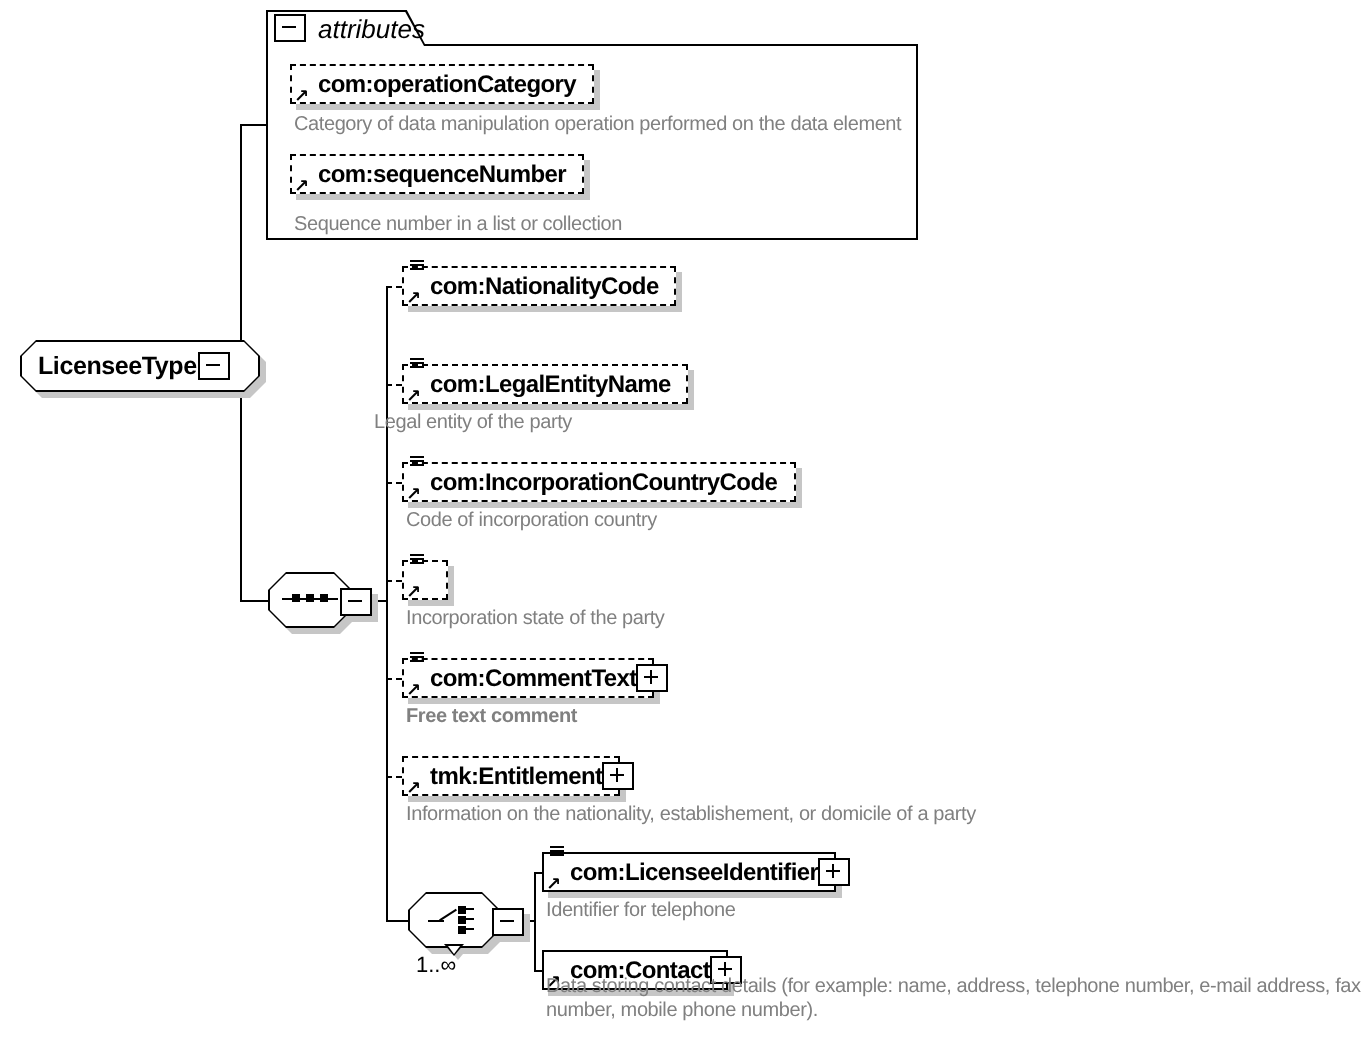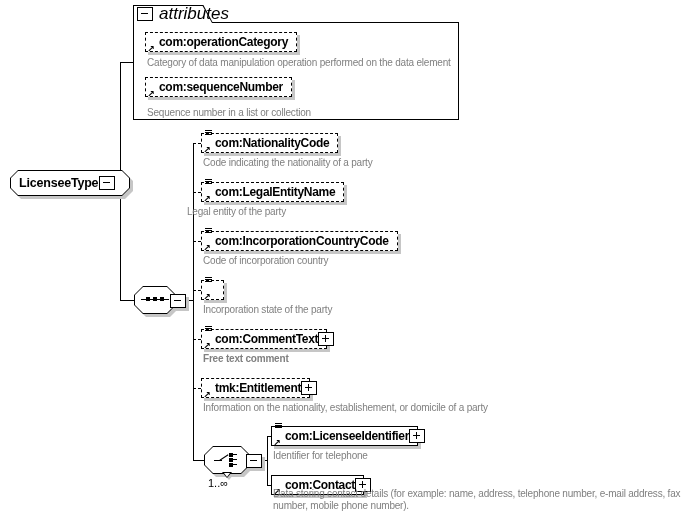--- a/index.html
+++ b/index.html
@@ -67,21 +67,21 @@
   .root-oct .in{position:absolute;inset:1px;background:#fff;display:flex;align-items:center;
        padding-left:8px;font-weight:bold;font-size:12.5px;letter-spacing:-0.2px;
        clip-path:polygon(7px 0,calc(100% - 7px) 0,100% 7px,100% calc(100% - 7px),calc(100% - 7px) 100%,7px 100%,0 calc(100% - 7px),0 7px);}
 
   
   .attr-box{position:absolute;border:1px solid #000;background:#fff;}
   .attr-tab{position:absolute;}
   .attr-tab .shape{position:absolute;inset:0;background:#000;clip-path:polygon(0 0,88% 0,100% 100%,0 100%);}
   .attr-tab .shape .in{position:absolute;inset:1px 1px 0 1px;background:#fff;clip-path:polygon(0 0,88% 0,100% 100%,0 100%);}
   .attr-tab .content{position:absolute;inset:0;display:flex;align-items:center;gap:6px;padding-left:4px;}
-  .attr-tab .label{font-style:italic;font-size:17px;}
+  .attr-tab .label{font-style:italic;font-size:13px;}
   .attr-tab .pm{position:relative;right:auto;top:auto;flex:0 0 auto;}
 </style>
 </head>
 <body>
 
 <div id="canvas">
 
   <div class="hline" style="left:116px;top:183px;width:5px;"></div>
   <div class="vline" style="left:120px;top:62px;height:239px;"></div>
   <div class="hline" style="left:120px;top:62px;width:13px;"></div>
@@ -137,21 +137,20 @@
         </div>
       </div>
     <span class="pm" style="left:36px;top:8px;"></span>
   </div>
 
   <div class="node optional" style="left:201px;top:133px;">
     <span class="icon-lines"></span>
     <span class="icon-arrow">↗</span>
     <span>com:NationalityCode</span>
   </div>
-  <div class="desc" style="left:203px;top:157px;">Code indicating the nationality of a party</div>
 
   <div class="node optional" style="left:201px;top:182px;">
     <span class="icon-lines"></span>
     <span class="icon-arrow">↗</span>
     <span>com:LegalEntityName</span>
   </div>
   <div class="desc" style="left:187px;top:206px;">Legal entity of the party</div>
 
   <div class="node optional" style="left:201px;top:231px;">
     <span class="icon-lines"></span>

